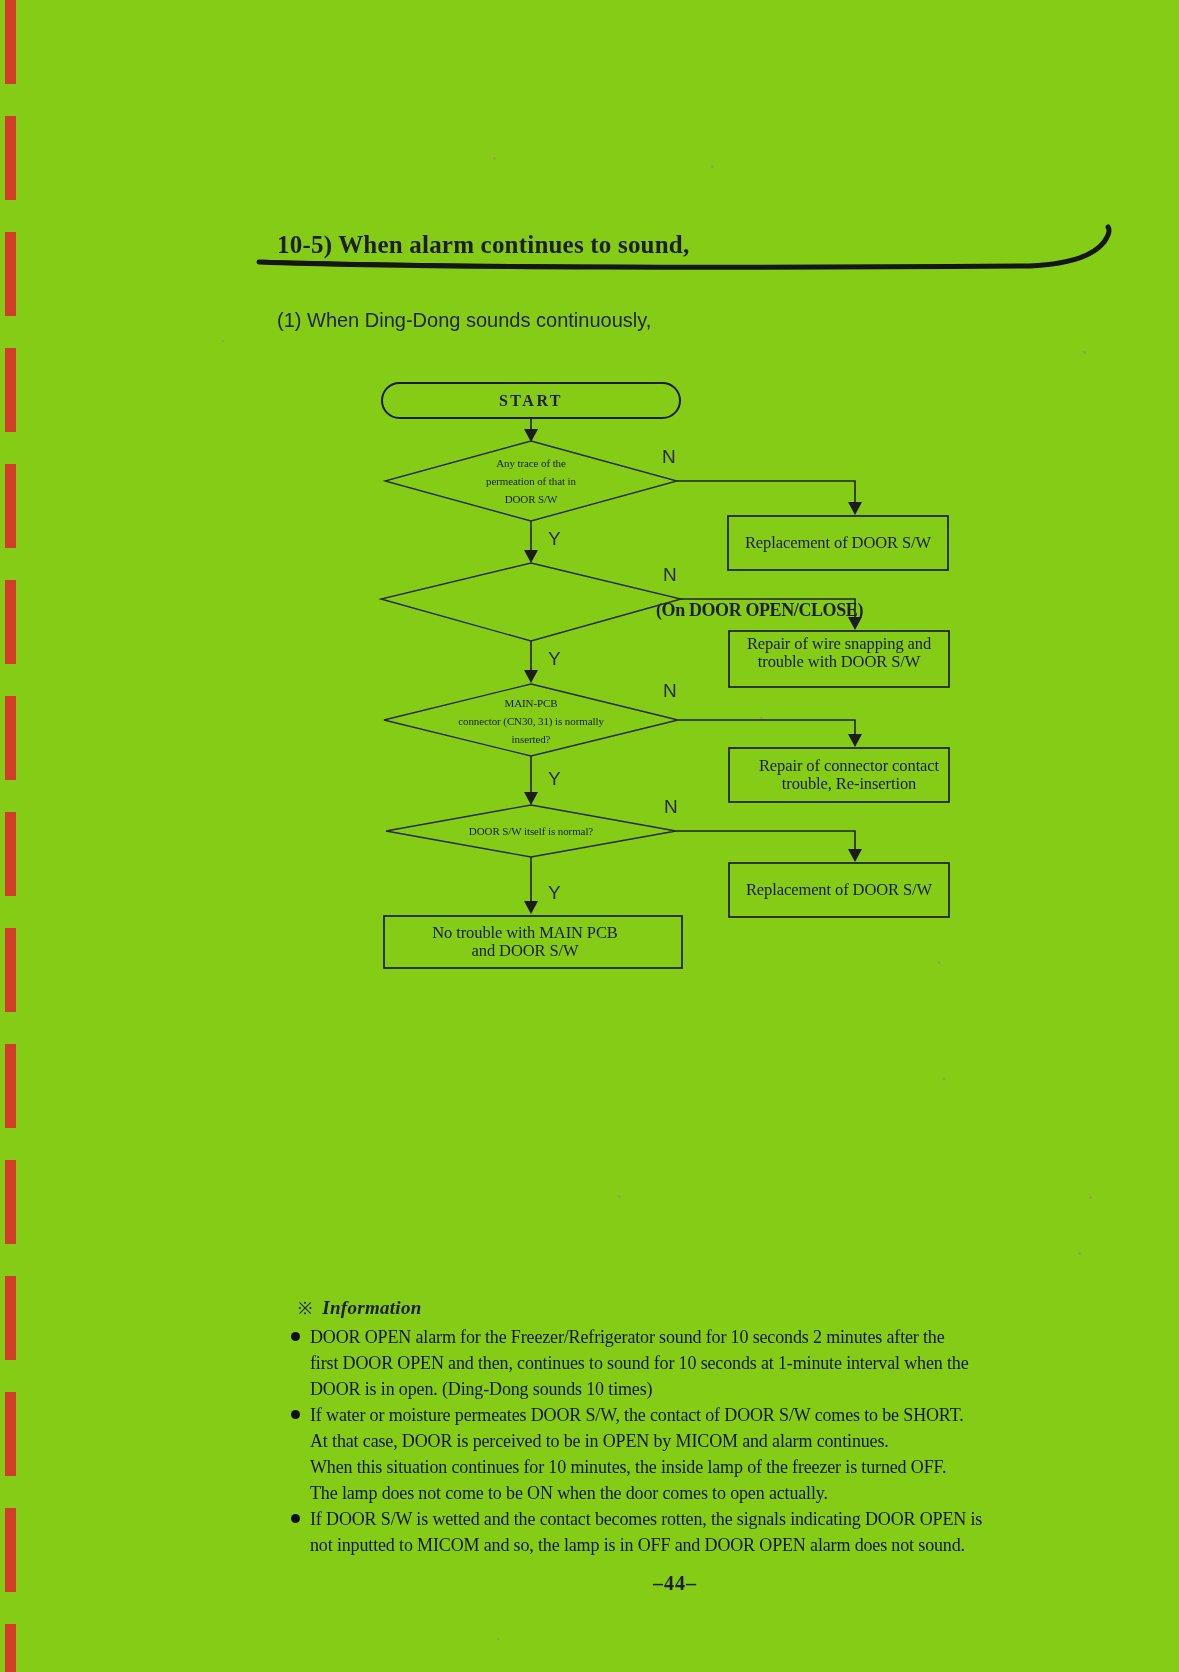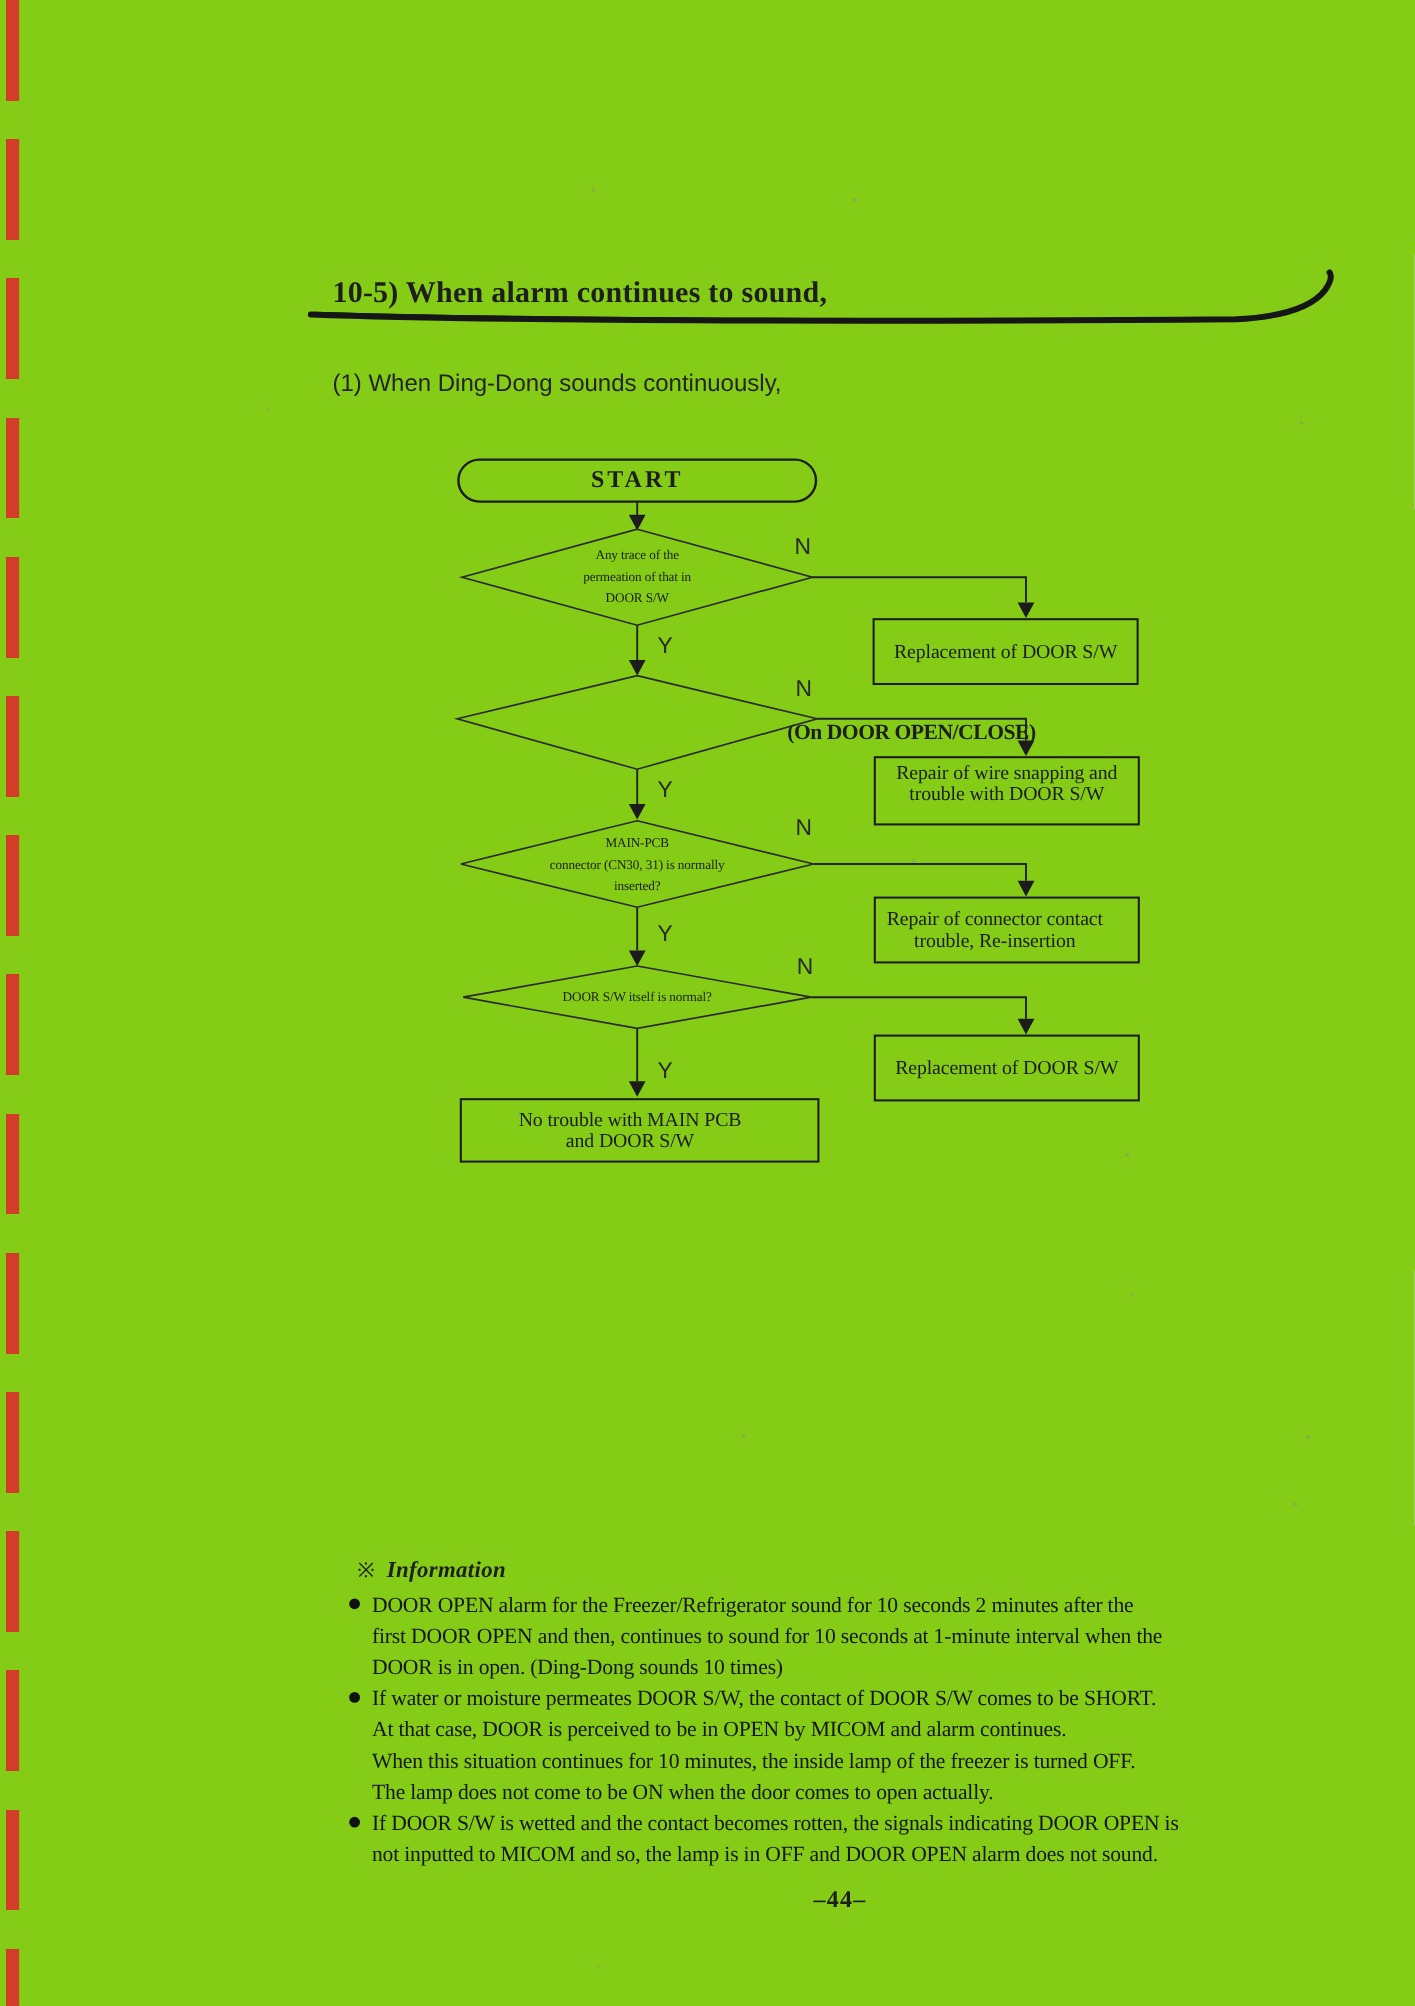--- a/index.html
+++ b/index.html
@@ -29,21 +29,21 @@
     position:absolute; text-align:center; font-size:11px; line-height:18px;
     color:#1c1c1c; letter-spacing:-.1px;
   }
   .boxtext {
     position:absolute; display:flex; flex-direction:column; justify-content:center; align-items:center;
     font-size:16.5px; line-height:18.5px; color:#1c1c1c; text-align:center; letter-spacing:-.1px;
   }
   .start-label {
     position:absolute; left:382px; top:383px; width:298px; height:35px;
     display:flex; align-items:center; justify-content:center;
-    font-size:20px; font-weight:700; letter-spacing:2.5px;
+    font-size:16px; font-weight:700; letter-spacing:2.5px;
   }
   .yn {
     position:absolute; font-family:"Liberation Sans", sans-serif;
     font-size:19px; color:#2a2a2a;
   }
   .branch-note {
     position:absolute; left:656px; top:600px;
     font-size:18px; font-weight:700; letter-spacing:-.4px; white-space:nowrap;
   }
   .info-heading { position:absolute; left:298px; top:1296px; font-size:19px; white-space:nowrap; }
@@ -53,21 +53,21 @@
   .bullet-group .dot {
     position:absolute; left:0; top:8px; width:9px; height:9px;
     background:#111; border-radius:50%;
   }
   .bullet-group .blines { margin-left:19px; }
   .bullet-group .bline {
     font-size:18px; line-height:26px; white-space:nowrap; letter-spacing:-.15px; color:#161616;
   }
   .page-number {
     position:absolute; left:653px; top:1572px;
-    font-size:20px; font-weight:700; letter-spacing:1px; white-space:nowrap;margin-left:25px;
+    font-size:20px; font-weight:700; letter-spacing:1px; white-space:nowrap;
   }
   .speck { position:absolute; background:#8c8c8c; border-radius:50%; opacity:.55; }
 </style>
 </head>
 <body>
 
 <div class="page">
 
   <div class="edge-marks"></div>
 
@@ -140,21 +140,21 @@
     <div>DOOR S/W itself is normal?</div>
   </div>
 
   <div class="boxtext" style="left:730px; top:518px; width:216px; height:50px;">
     <div>Replacement of DOOR S/W</div>
   </div>
   <div class="boxtext" style="left:731px; top:633px; width:216px; height:40px;">
     <div>Repair of wire snapping and</div>
     <div>trouble with DOOR S/W</div>
   </div>
-  <div class="boxtext" style="left:731px; top:750px; width:196px; height:50px;">
+  <div class="boxtext" style="left:731px; top:750px; width:196px; height:50px;padding-left:20px;">
     <div>Repair of connector contact</div>
     <div>trouble, Re-insertion</div>
   </div>
   <div class="boxtext" style="left:731px; top:865px; width:216px; height:50px;">
     <div>Replacement of DOOR S/W</div>
   </div>
   <div class="boxtext" style="left:386px; top:918px; width:278px; height:48px;">
     <div>No trouble with MAIN PCB</div>
     <div>and DOOR S/W</div>
   </div>

